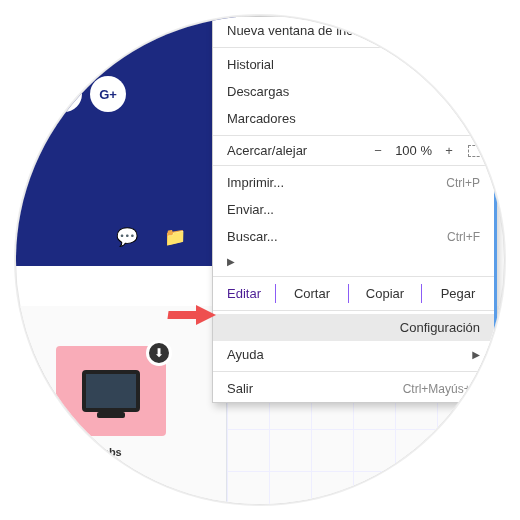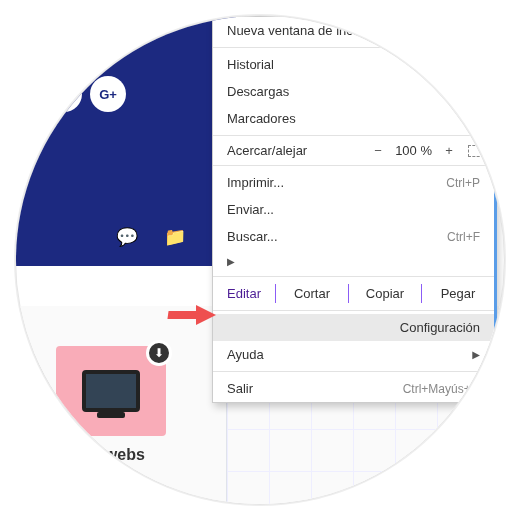--- a/index.html
+++ b/index.html
@@ -8,21 +8,21 @@
     .bg-page { position: absolute; inset: 0; }
     .bg-blue-band { position: absolute; top: 0; left: -60px; width: 280px; height: 250px; background: #1c2980; }
     .social-row { position: absolute; top: 60px; left: 30px; display: flex; gap: 8px; }
     .social-btn { width: 36px; height: 36px; border-radius: 50%; background: #fff; display: flex; align-items: center; justify-content: center; color: #1c2980; font-weight: bold; font-size: 13px; }
     .icon-row { position: absolute; top: 210px; left: 100px; display: flex; gap: 26px; color: #fff; font-size: 18px; }
     .bottom-content { position: absolute; top: 290px; left: 0; right: 0; bottom: 0; background:#fafafa; }
     .card-img { position: absolute; top: 330px; left: 40px; width: 110px; height: 90px; background: #f9acb8; border-radius: 4px; display:flex; align-items:center; justify-content:center; }
     .monitor { width: 58px; height: 42px; background:#345; border:4px solid #222; border-radius:4px; position:relative; }
     .monitor::after { content:""; position:absolute; bottom:-10px; left:50%; transform:translateX(-50%); width:28px; height:6px; background:#222; border-radius:2px; }
     .dl-badge { position:absolute; top:-6px; right:-6px; width:26px; height:26px; background:#333; border:3px solid #fff; border-radius:50%; color:#fff; font-size:12px; display:flex; align-items:center; justify-content:center; }
-    .card-caption { position: absolute; top: 430px; left: 55px; color: #333; font-size: 16px; font-weight: 600; }
+    .card-caption { position: absolute; top: 430px; left: 55px; color: #333; font-size: 11px; font-weight: 600; }
     .grid-area { position:absolute; top:370px; left:210px; width:270px; height:130px; background:repeating-linear-gradient(#eef 0 1px, transparent 1px 42px), repeating-linear-gradient(90deg,#eef 0 1px, transparent 1px 42px); border:1px solid #dfe3ea; }
     .context-menu { position: absolute; top: 0; left: 196px; width: 285px; background: #fff; border: 1px solid #ccc; box-shadow: 2px 4px 8px rgba(0,0,0,.2); border-right: 3px solid #5a9de8; }
     .menu-item { padding: 6px 14px; display: flex; align-items: center; justify-content: space-between; color: #333; cursor: default; }
     .menu-item.highlight { background: #e9e9e9; text-align: right; }
     .menu-item .lbl { flex: 1; }
     .menu-item .shortcut { color: #888; font-size: 12px; }
     .menu-sep { height: 1px; background: #e2e2e2; margin: 3px 0; }
     .zoom-row { display: flex; align-items: center; padding: 4px 10px; gap: 4px; }
     .zoom-row .lbl { flex: 1; padding-left: 4px; }
     .zoom-ctl { color: #555; width: 18px; text-align: center; }

